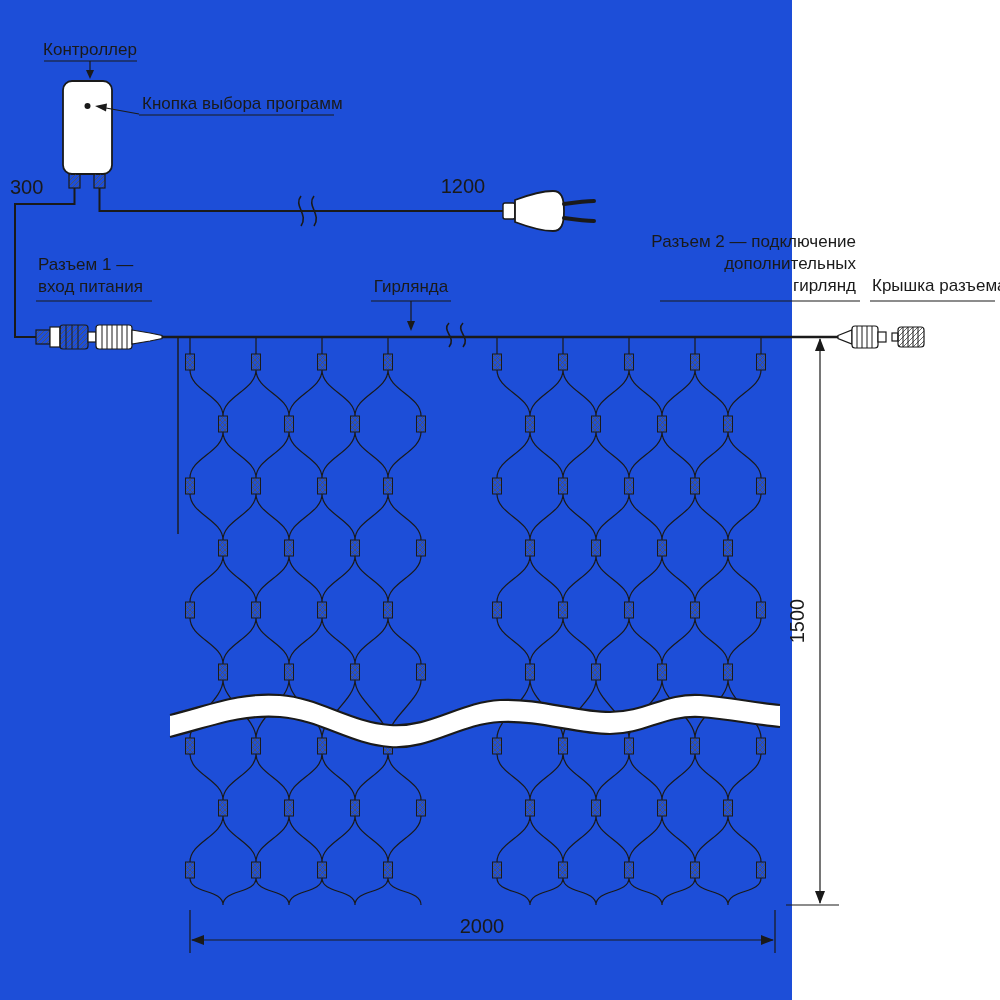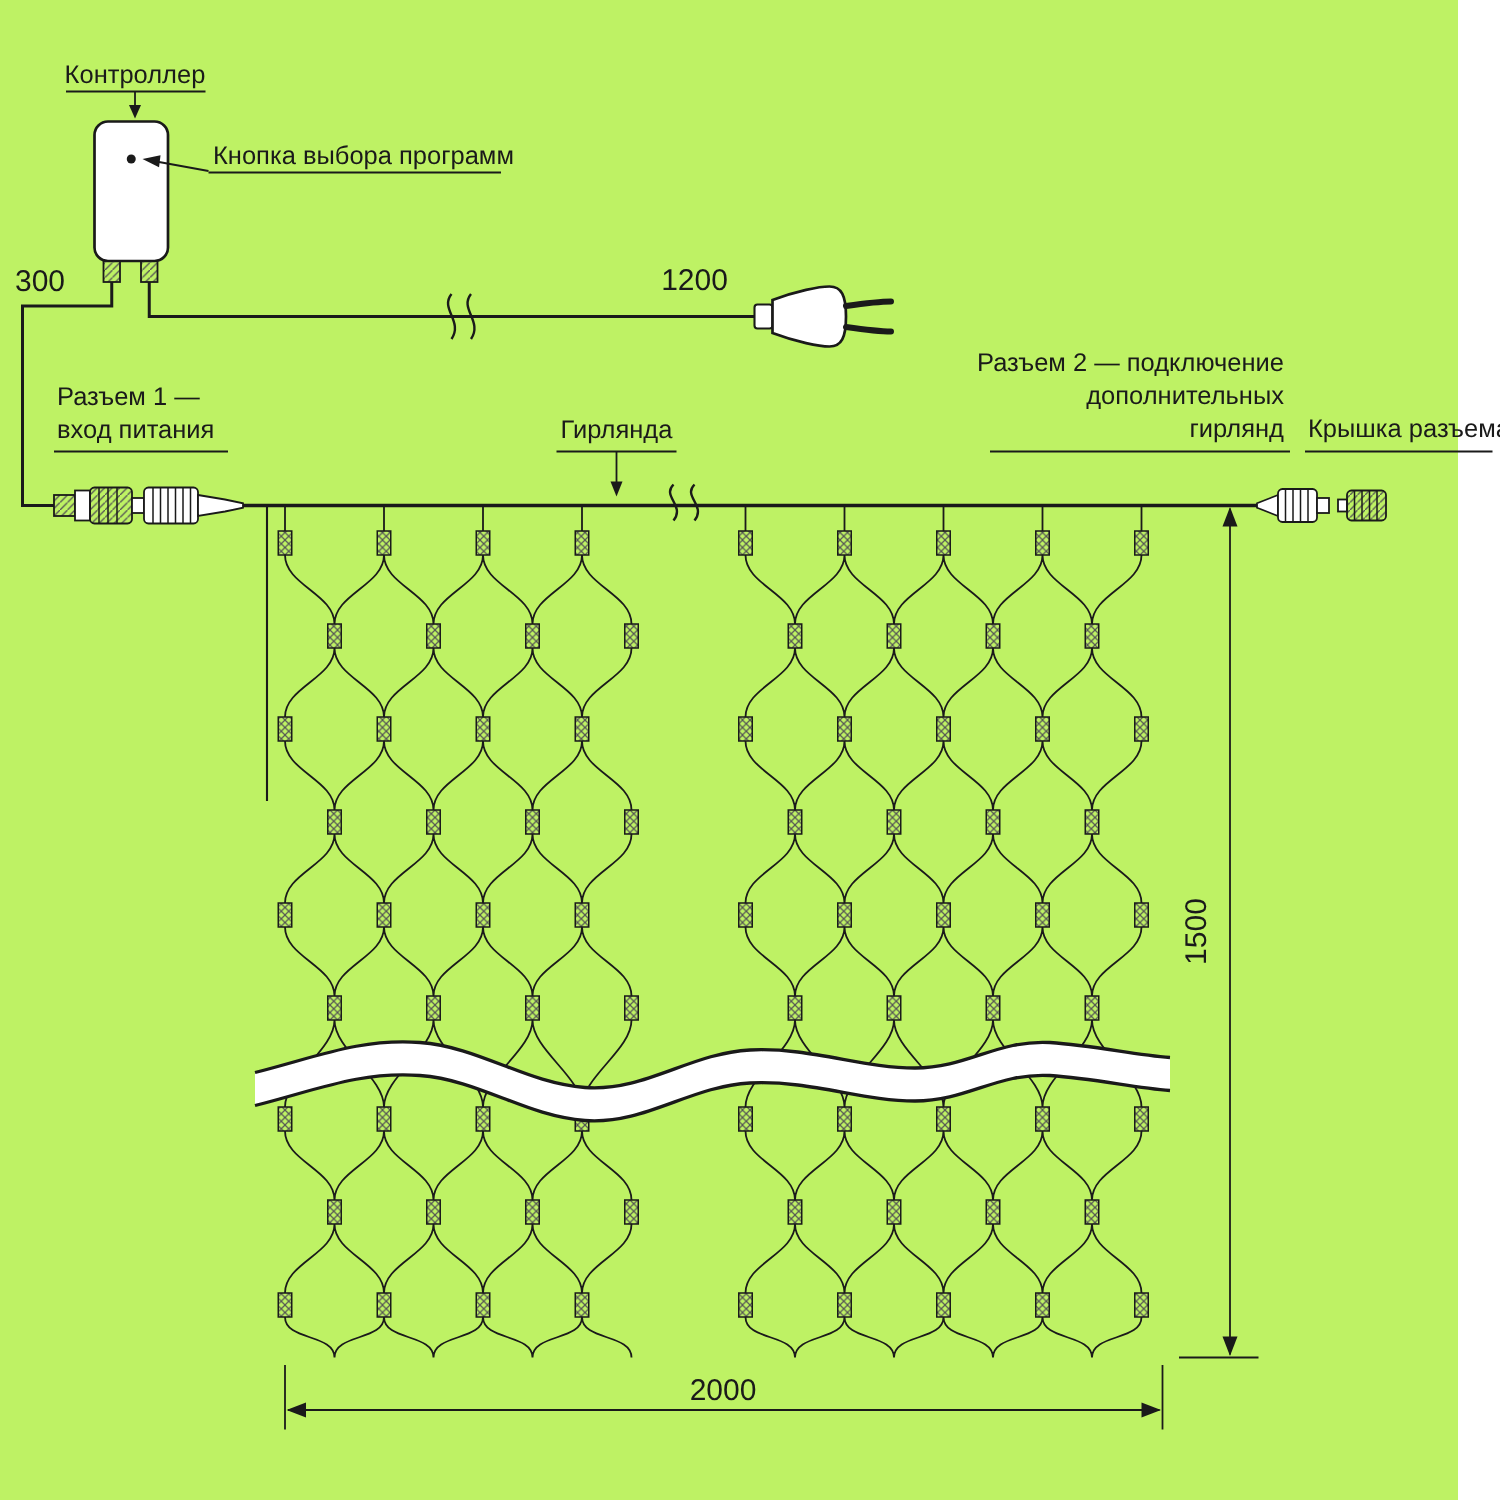--- a/index.html
+++ b/index.html
@@ -1,16 +1,16 @@
 <!DOCTYPE html>
 <html><head>
 <meta charset="utf-8">
 <style>
   html,body{margin:0;padding:0;background:#ffffff;}
-  .stage{width:972px;height:1000px;background:#bef264;position:relative;font-family:"Liberation Sans",sans-serif;}
+  .stage{width:792px;height:1000px;background:#1d4ed8;position:relative;font-family:"Liberation Sans",sans-serif;}
   svg{display:block;}
   .lbl{font-family:"Liberation Sans",sans-serif;font-size:17px;fill:#1a1a1a;}
   .dim{font-family:"Liberation Sans",sans-serif;font-size:20px;fill:#1a1a1a;}
   .ink{stroke:#1a1a1a;}
 </style>
 </head>
 <body>
 
 <div class="stage">
 <svg width="1000" height="1000" viewBox="0 0 1000 1000">

